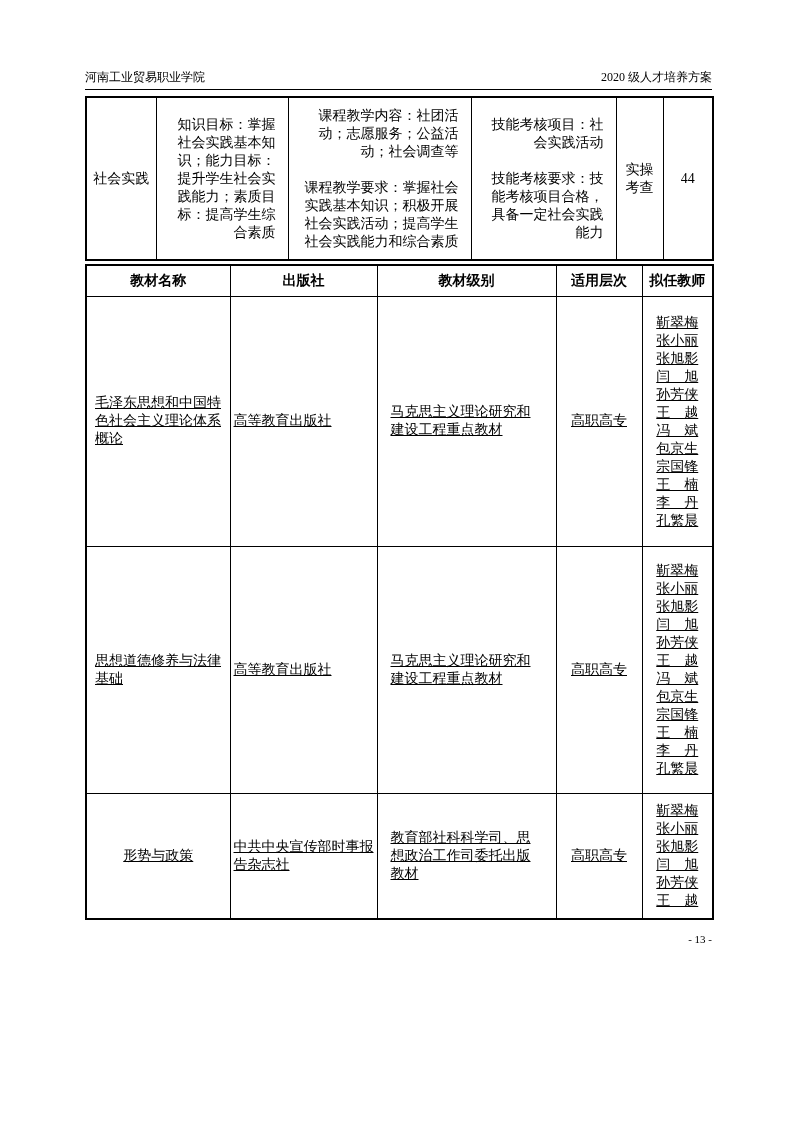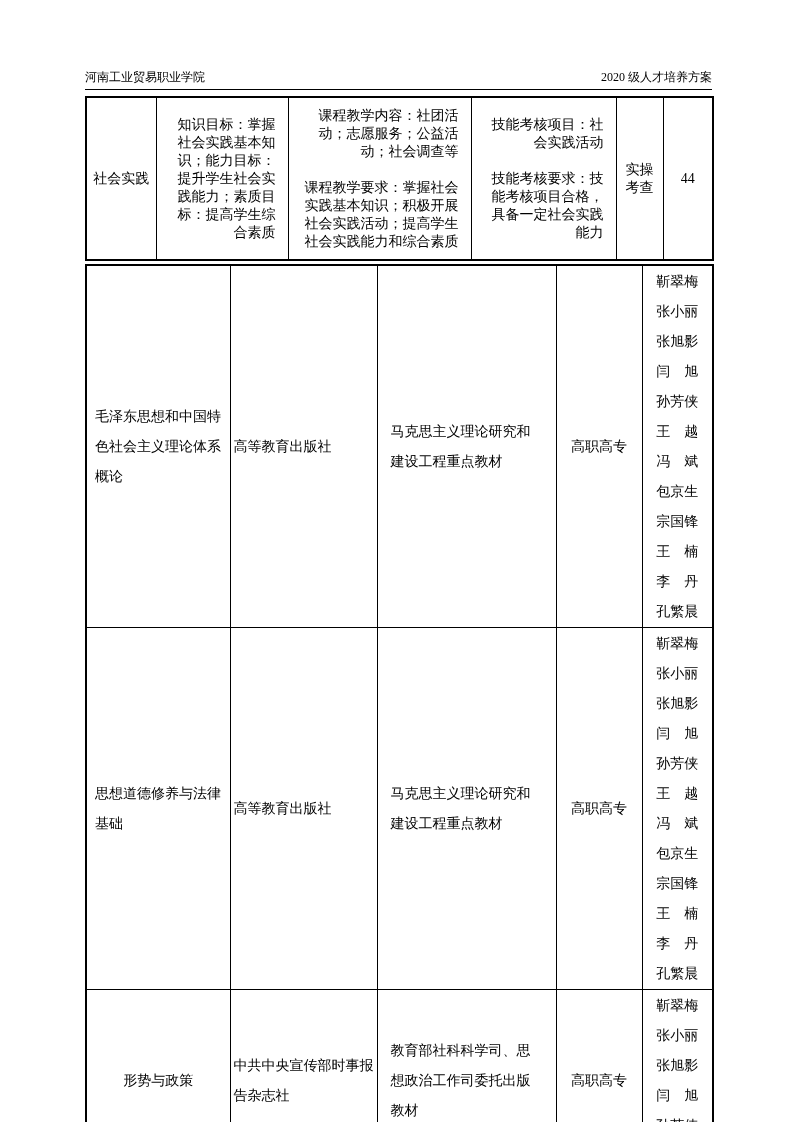--- a/index.html
+++ b/index.html
@@ -36,21 +36,21 @@
 
   .caption { margin-top:37px; position:relative; height:22px; text-align:center; }
   .caption .t3label { position:absolute; left:0; top:3px; font-size:14px; }
   .caption .t3title { font-weight:bold; font-size:15px; line-height:22px; }
 
   .materials-table { margin-top:3px; }
   .materials-table .head-row { height:31px; }
   .materials-table .row-1 { height:250px; }
   .materials-table .row-2 { height:247px; }
   .materials-table .row-3 { height:126px; }
-  .materials-table td { font-size:14px; line-height:30px; vertical-align:middle; }
+  .materials-table td { font-size:14px; line-height:18px; vertical-align:middle;text-decoration:underline; }
   .mt-name      { text-align:left;  padding:0 8px; }
   .mt-name-c    { text-align:center; padding:0 2px; }
   .mt-pub-c     { text-align:left; padding:16px 3px; }
   .mt-pub-l     { text-align:left;   padding:0 3px; }
   .mt-level     { text-align:left;   padding:0 13px; }
   .mt-layer     { text-align:center; padding:0 2px; }
   .mt-teachers  { text-align:center; vertical-align:top; line-height:20.8px; padding:1px 2px 0 2px; }
 
   .page-footer { text-align:right; margin-top:11px; font-size:11px; line-height:16px; }
 </style>
@@ -94,20 +94,27 @@
 
     <table class="materials-table">
       <colgroup>
         <col style="width:144px">
           <col style="width:147px">
           <col style="width:179px">
         <col style="width:86px">
           <col style="width:71px">
       </colgroup>
       <tbody>
+          <tr class="head-row">
+        <th>教材名称</th>
+        <th>出版社</th>
+        <th>教材级别</th>
+        <th>适用层次</th>
+        <th>拟任教师</th>
+      </tr>
       <tr class="row-1">
         <td class="mt-name">毛泽东思想和中国特色社会主义理论体系概论</td>
         <td class="mt-pub-c">高等教育出版社</td>
         <td class="mt-level">马克思主义理论研究和建设工程重点教材</td>
         <td class="mt-layer">高职高专</td>
         <td class="mt-teachers">靳翠梅
 张小丽
 张旭影
 闫　旭
 孙芳侠

